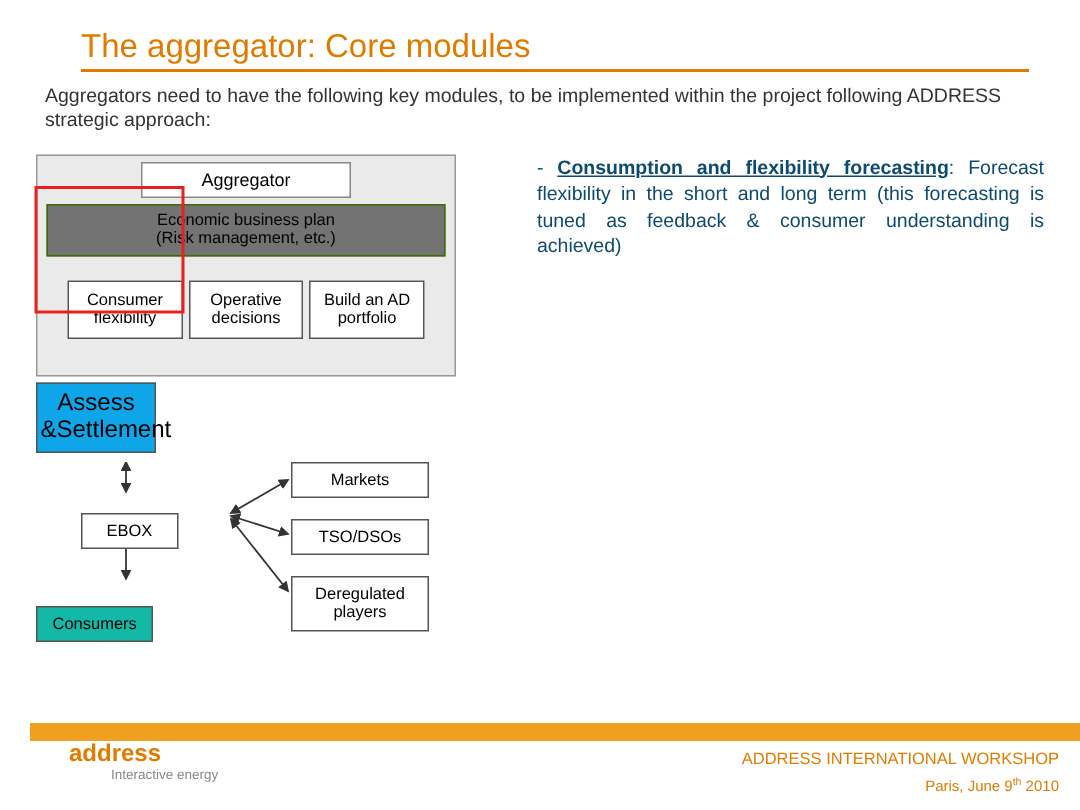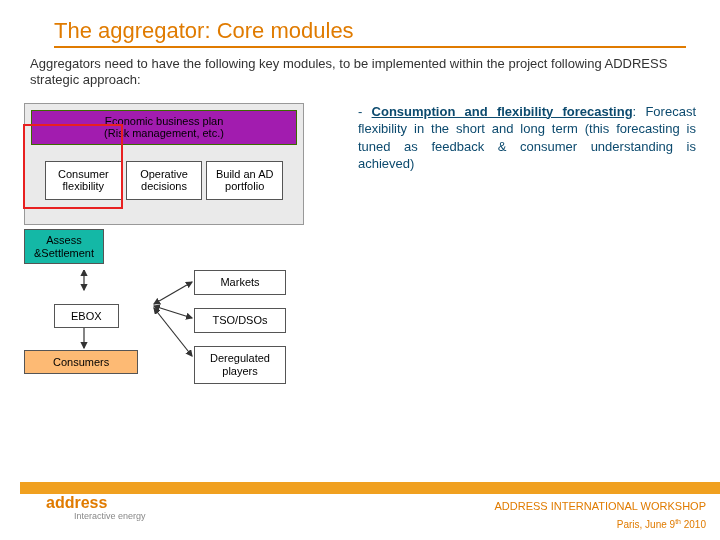--- a/index.html
+++ b/index.html
@@ -47,21 +47,21 @@
   .agg-title {
     text-align: center;
     background: #fff;
     border: 1px solid #888;
     font-size: 12px;
     padding: 4px 0;
     margin: 0 auto 4px auto;
     width: 140px;
   }
   .bp-box {
-    background: #a21caf;
+    background: #737373;
     border: 1px solid #3a6c00;
     text-align: center;
     font-size: 11px;
     padding: 4px 2px;
     margin: 2px 2px 4px 2px;
     line-height: 1.15;
     position: relative;
     z-index: 1;
   }
   .row3 {
@@ -80,40 +80,40 @@
   }
   .highlight-frame {
     position: absolute;
     border: 2px solid #E82020;
     left: -2px; top: 20px;
     width: 100px; height: 85px;
     z-index: 5;
     pointer-events: none;
   }
   .assess-box {
-    background: #14b8a6; border: 1px solid #555;
-    font-size: 11px; text-align: center;
+    background: #0ea5e9; border: 1px solid #555;
+    font-size: 16px; text-align: center;
     padding: 4px 2px; line-height: 1.15;
     width: 80px;
     margin-top: 4px;
   }
   .lower {
     position: relative;
     height: 150px;
     margin-top: 6px;
   }
   .ebox {
     position: absolute; left: 30px; top: 22px;
     background: #fff; border: 1px solid #555;
     font-size: 11px; text-align: center; padding: 5px 16px; margin-top: 12px;
   }
   .consumers-box {
-    position: absolute; left: 0px; top: 80px;
-    background: #fdba74; border: 1px solid #555;
-    font-size: 11px; text-align: center; padding: 5px 28px;
+    position: absolute; left: 0px; top: 96px;
+    background: #14b8a6; border: 1px solid #555;
+    font-size: 11px; text-align: center; padding: 5px 10px;
   }
   .rt-box {
     position: absolute;
     background: #fff; border: 1px solid #555;
     font-size: 11px; text-align: center;
     width: 92px; padding: 5px 2px; line-height: 1.15;
   }
   .markets-box { left: 170px; top: 0px; }
   .tso-box     { left: 170px; top: 38px; }
   .dereg-box   { left: 170px; top: 76px; }
@@ -148,20 +148,21 @@
 <div class="slide">
   <div class="title">The aggregator: Core modules</div>
   <div class="intro">Aggregators need to have the following key modules, to be implemented within the project following ADDRESS strategic approach:</div>
 
   <div class="content">
     <div class="left-col">
 
       <div class="agg-outer">
         <div class="highlight-frame"></div>
 
+        <div class="agg-title">Aggregator</div>
 
         <div class="bp-box">
           <div>Economic business plan</div>
           <div>(Risk management, etc.)</div>
         </div>
 
         <div class="row3">
           <div class="mod-box">Consumer flexibility</div>
           <div class="mod-box">Operative decisions</div>
           <div class="mod-box">Build an AD portfolio</div>

